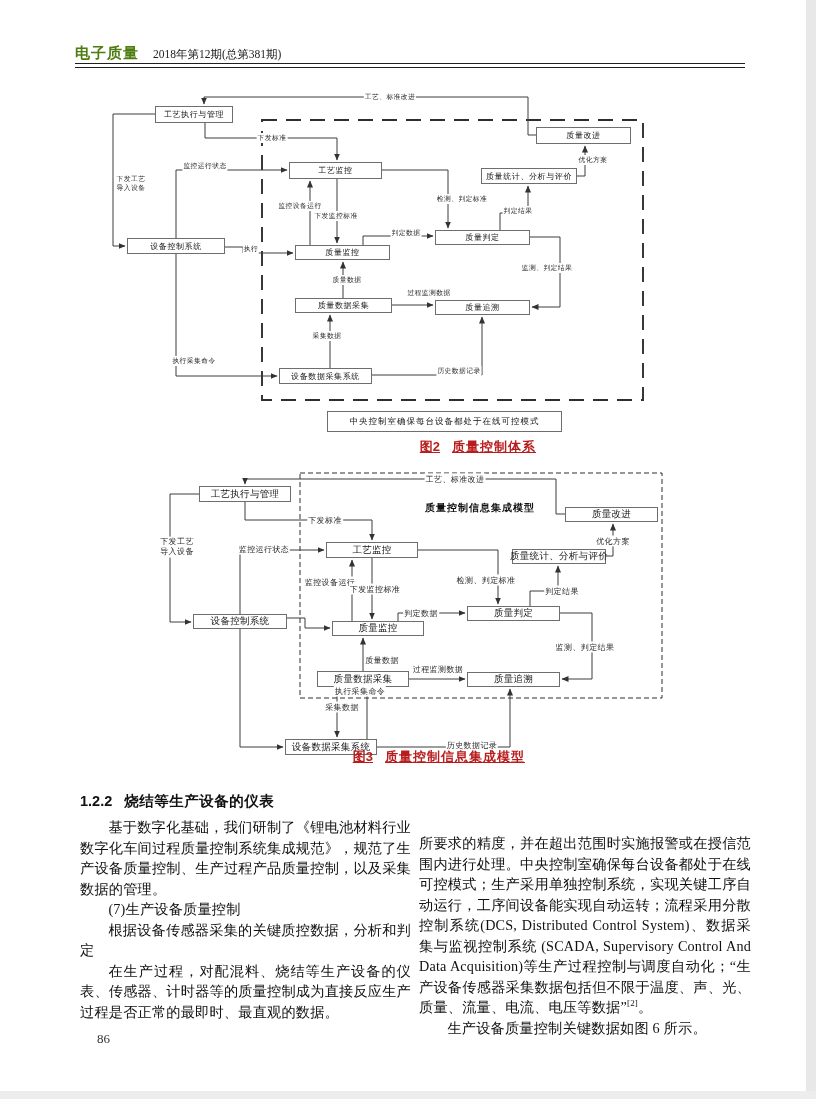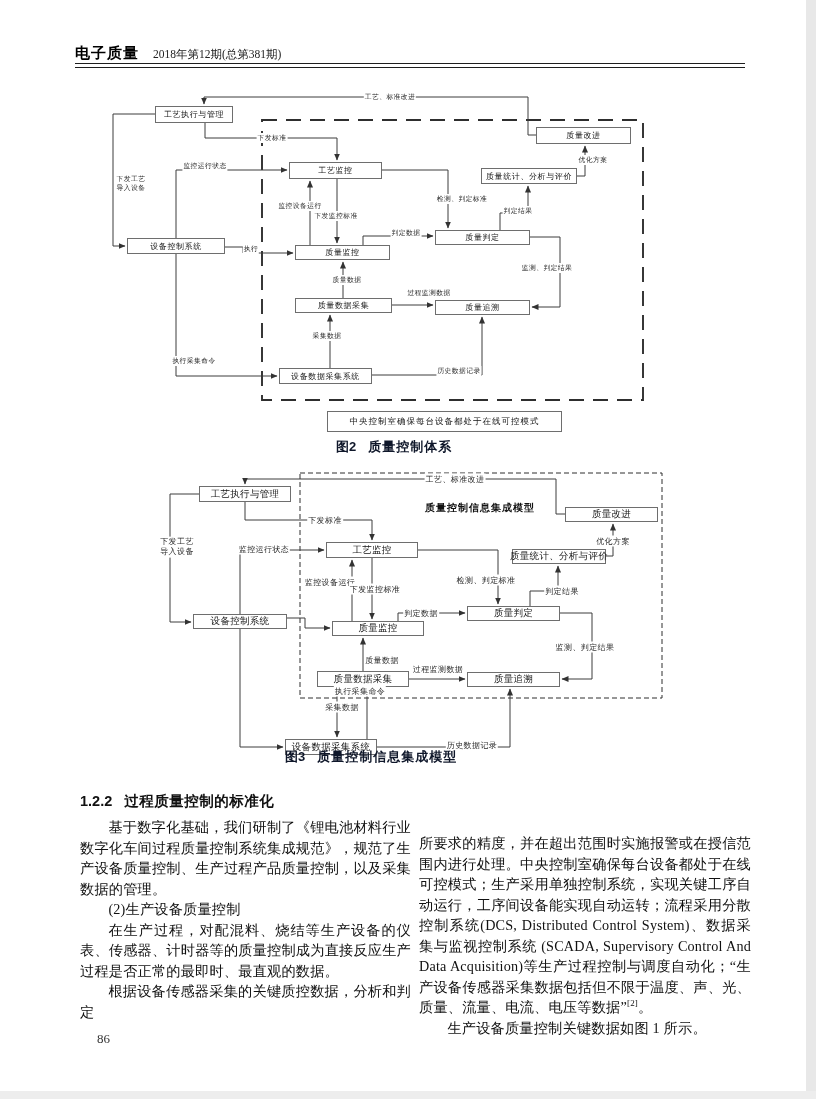--- a/index.html
+++ b/index.html
@@ -3,21 +3,21 @@
 <meta charset="utf-8">
 <style>
   html,body{margin:0;padding:0;background:#fff;}
   .page{position:relative;width:816px;height:1099px;background:#ffffff;overflow:hidden;
         font-family:"Liberation Serif",serif;}
   
   .edge-band-r{position:absolute;right:0;top:0;width:10px;height:100%;background:#e8e8e8;}
   .edge-band-b{position:absolute;left:0;bottom:0;width:100%;height:8px;background:#ededed;}
 
   
-  .jname{font:bold 15px "Liberation Sans",sans-serif;color:#000000;letter-spacing:1px;}
+  .jname{font:bold 15px "Liberation Sans",sans-serif;color:#4d7c0f;letter-spacing:1px;}
   .jissue{font:11.5px "Liberation Serif",serif;color:#222;margin-left:10px;}
   .jheader{position:absolute;white-space:nowrap;}
   .hrule{position:absolute;height:2.6px;border-top:1.4px solid #1e1e1e;border-bottom:1.4px solid #1e1e1e;}
 
   
   svg.wires{position:absolute;left:0;top:0;}
   svg.wires polyline{fill:none;stroke:#3d3d3d;stroke-width:1;}
   svg.wires rect.dash{fill:none;stroke:#2e2e2e;}
   rect.f2d{stroke-width:1.9;stroke-dasharray:15 9;}
   rect.f3d{stroke-width:1;stroke-dasharray:5 3;}
@@ -34,21 +34,21 @@
   .el{position:absolute;transform:translate(-50%,-50%);background:#fff;white-space:nowrap;
       font-family:"Liberation Sans",sans-serif;color:#2a2a2a;padding:0 1px;}
   .f2l{font-size:6.8px;letter-spacing:0.4px;}
   .f3l{font-size:8px;letter-spacing:0.4px;}
   .two .ln{display:block;text-align:center;line-height:1.3;}
 
   .model-title{position:absolute;text-align:center;font:bold 10px "Liberation Sans",sans-serif;
       color:#111;letter-spacing:1px;white-space:nowrap;}
 
   
-  .fcap{position:absolute;text-align:left;font:bold 13px "Liberation Sans",sans-serif;color:#0f172a;}
+  .fcap{position:absolute;text-align:right;font:bold 13px "Liberation Sans",sans-serif;color:#b91c1c;text-decoration:underline;}
   .fcap .ct{margin-left:12px;letter-spacing:1px;}
 
   
   .col{position:absolute;}
   .para{margin:0;font:14.2px/20.5px "Liberation Serif",serif;color:#101010;text-align:justify;
         letter-spacing:0.2px;}
   .ind{text-indent:2em;}
   .h3{margin:0 0 6px 0;font:bold 14.5px/20px "Liberation Sans",sans-serif;color:#111;}
   .h3 .ht{margin-left:12px;letter-spacing:0.5px;}
   sup.ref{font-size:9px;line-height:0;}
@@ -186,27 +186,27 @@
     <span class="el f3l" style="left:438px;top:669px">过程监测数据</span>
     <span class="el f3l" style="left:585px;top:647px">监测、判定结果</span>
     <span class="el f3l" style="left:342px;top:707px">采集数据</span>
     <span class="el f3l" style="left:360px;top:691px">执行采集命令</span>
     <span class="el f3l" style="left:472px;top:745px">历史数据记录</span>
 
     <div class="fcap" style="left:285px;top:748px;width:240px"><span>图3</span><span class="ct">质量控制信息集成模型</span></div>
   </div>
 
   <div class="col" style="left:80px;top:791px;width:331px">
-    <h3 class="h3"><span>1.2.2</span><span class="ht">过程质量控制的标准化</span></h3>
+    <h3 class="h3"><span>1.2.2</span><span class="ht">烧结等生产设备的仪表</span></h3>
     <p class="para ind">基于数字化基础，我们研制了《锂电池材料行业数字化车间过程质量控制系统集成规范》，规范了生产设备质量控制、生产过程产品质量控制，以及采集数据的管理。</p>
-    <p class="para ind">(2)生产设备质量控制</p>
+    <p class="para ind">(7)生产设备质量控制</p>
+    <p class="para ind">根据设备传感器采集的关键质控数据，分析和判定</p>
     <p class="para ind">在生产过程，对配混料、烧结等生产设备的仪表、传感器、计时器等的质量控制成为直接反应生产过程是否正常的最即时、最直观的数据。</p>
-    <p class="para ind">根据设备传感器采集的关键质控数据，分析和判定</p>
   </div>
 
   <div class="col" style="left:419px;top:833px;width:332px">
     <p class="para"><span>所要求的精度，并在超出范围时实施报警或在授信范围内进行处理。中央控制室确保每台设备都处于在线可控模式；生产采用单独控制系统，实现关键工序自动运行，工序间设备能实现自动运转；流程采用分散控制系统(DCS, Distributed Control System)、数据采集与监视控制系统 (SCADA, Supervisory Control And Data Acquisition)等生产过程控制与调度自动化；“生产设备传感器采集数据包括但不限于温度、声、光、质量、流量、电流、电压等数据”</span><sup class="ref">[2]</sup><span>。</span></p>
-    <p class="para ind">生产设备质量控制关键数据如图 1 所示。</p>
+    <p class="para ind">生产设备质量控制关键数据如图 6 所示。</p>
   </div>
 
   <div class="pnum" style="left:97px;top:1031px">86</div>
 
 </div>
 
 </body></html>

